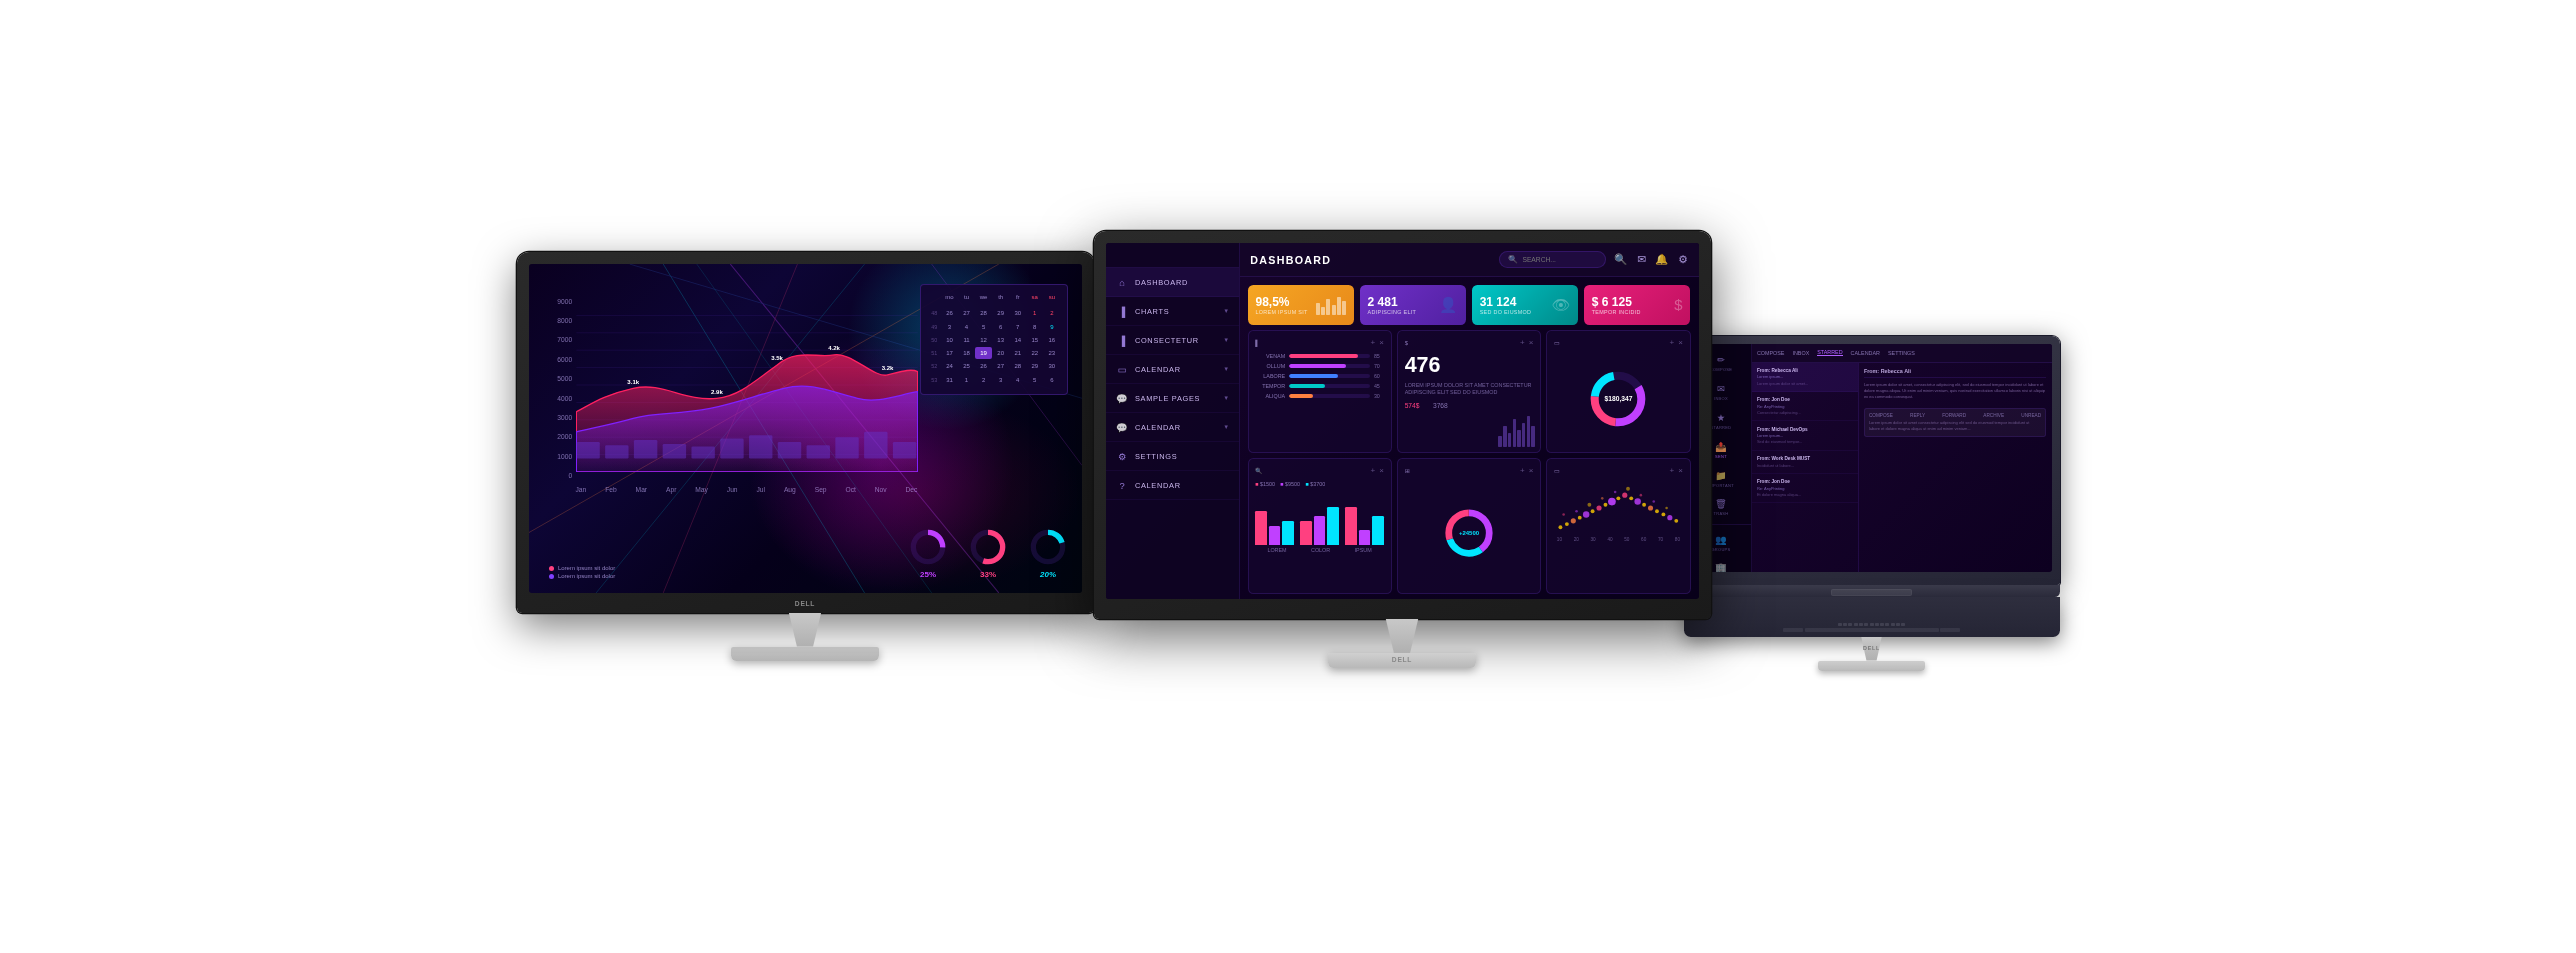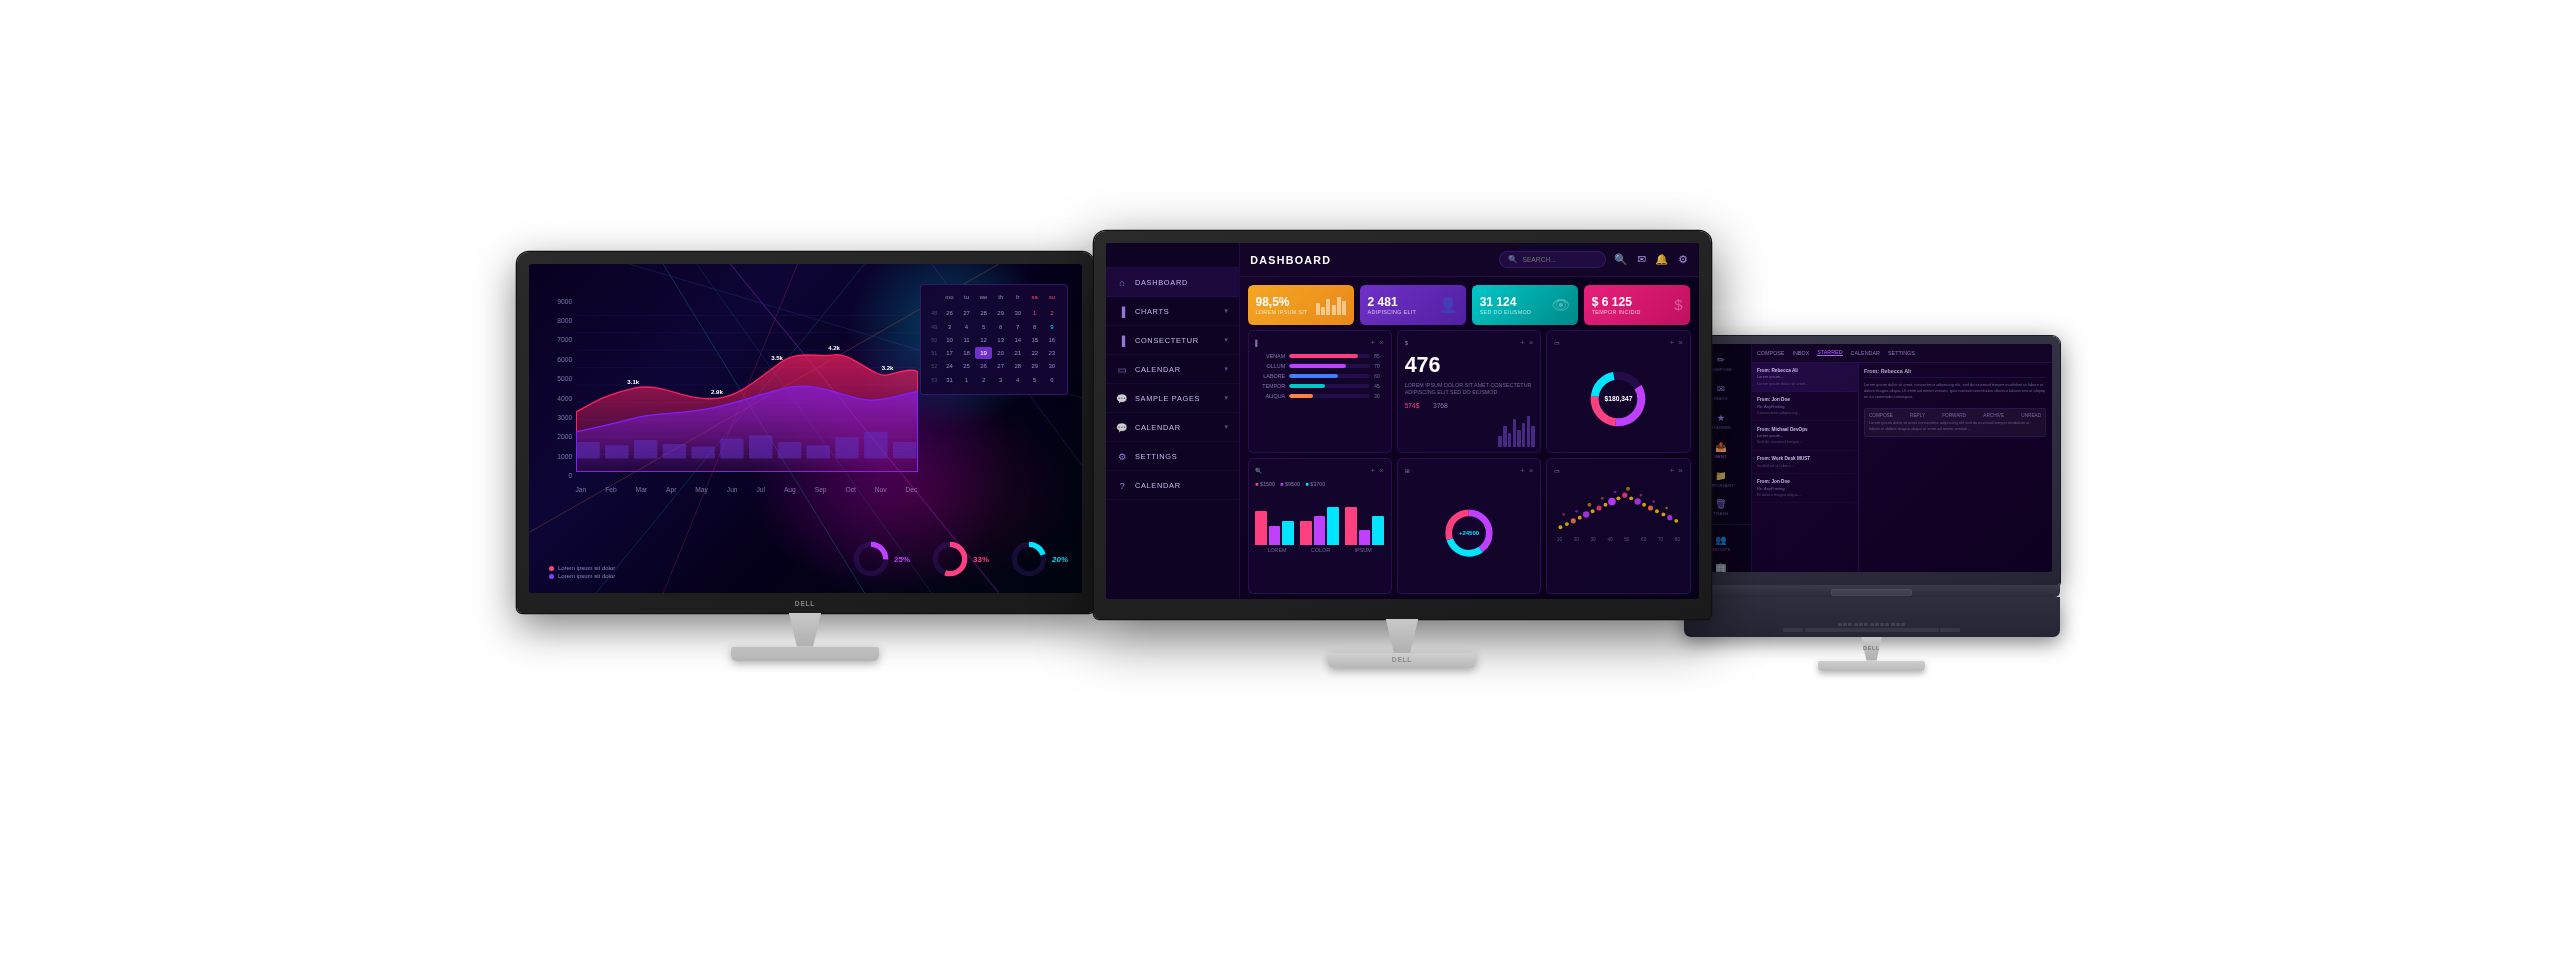--- a/index.html
+++ b/index.html
@@ -212,21 +212,21 @@
       border-radius: 50%;
     }
 
     .donut-stats {
       display: flex;
       gap: 20px;
       margin-left: auto;
     }
     .donut-item {
       display: flex;
-      flex-direction: row;
+      flex-direction: column;
       align-items: center;
       gap: 3px;
     }
     .donut-label {
       font-size: 8px;
       font-weight: bold;
     }
     .donut-canvas {
       width: 40px;
       height: 40px;

